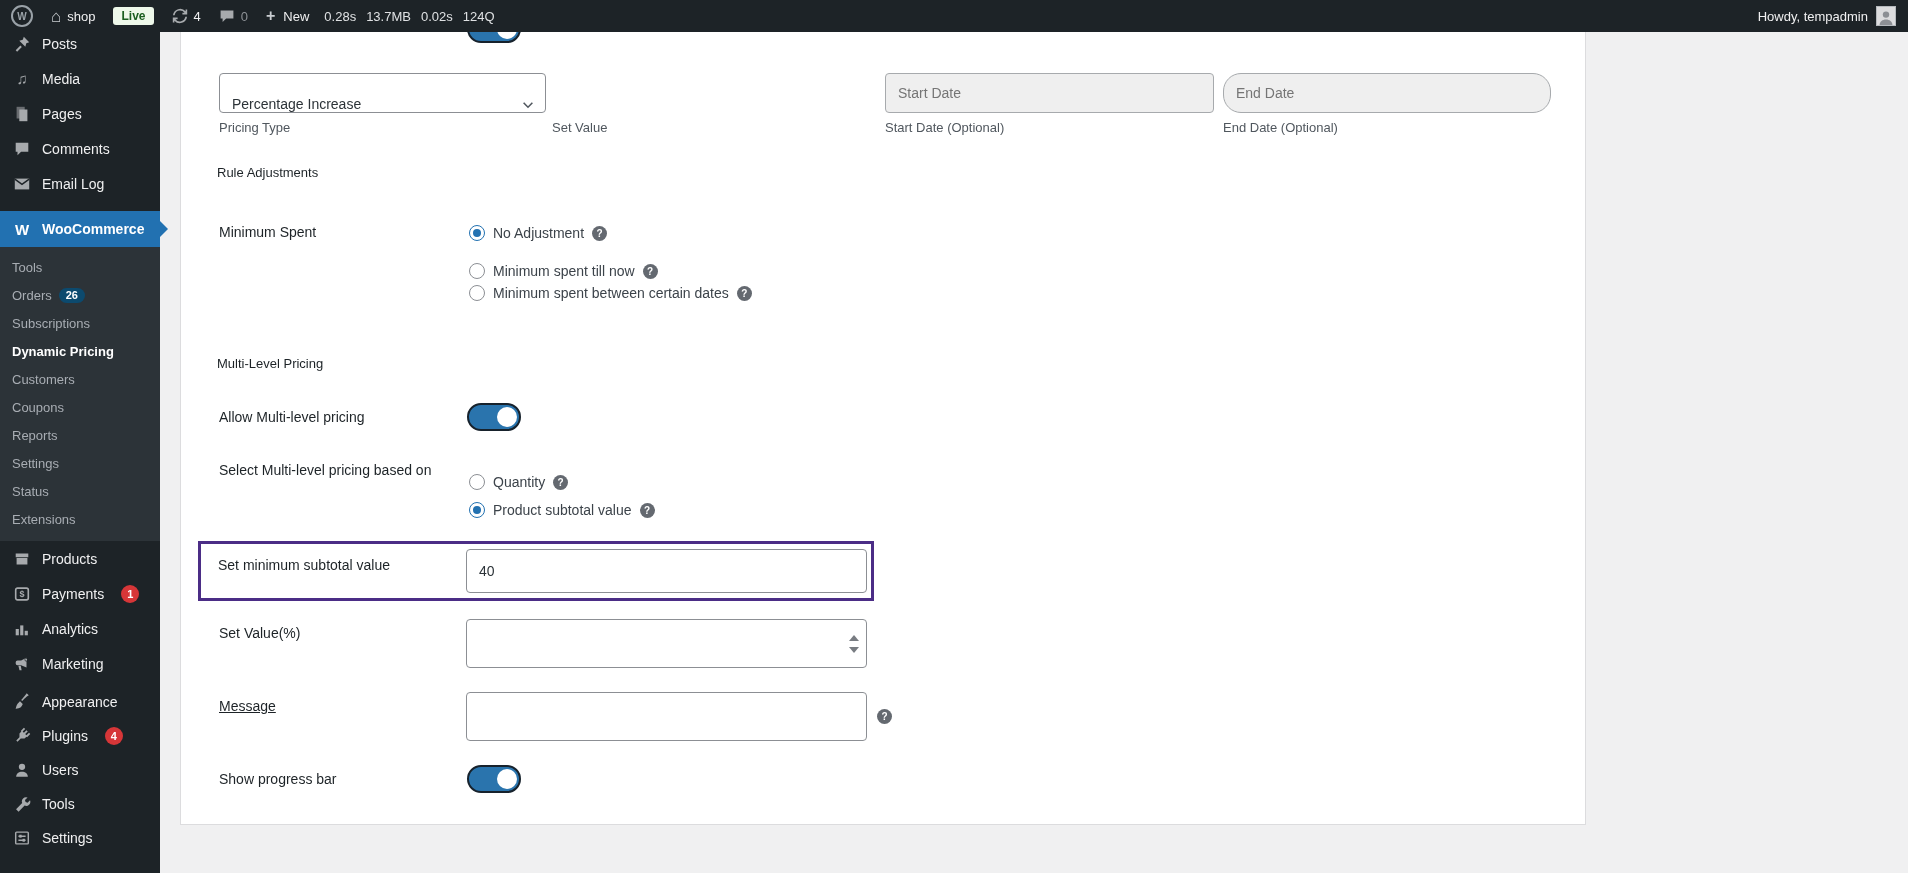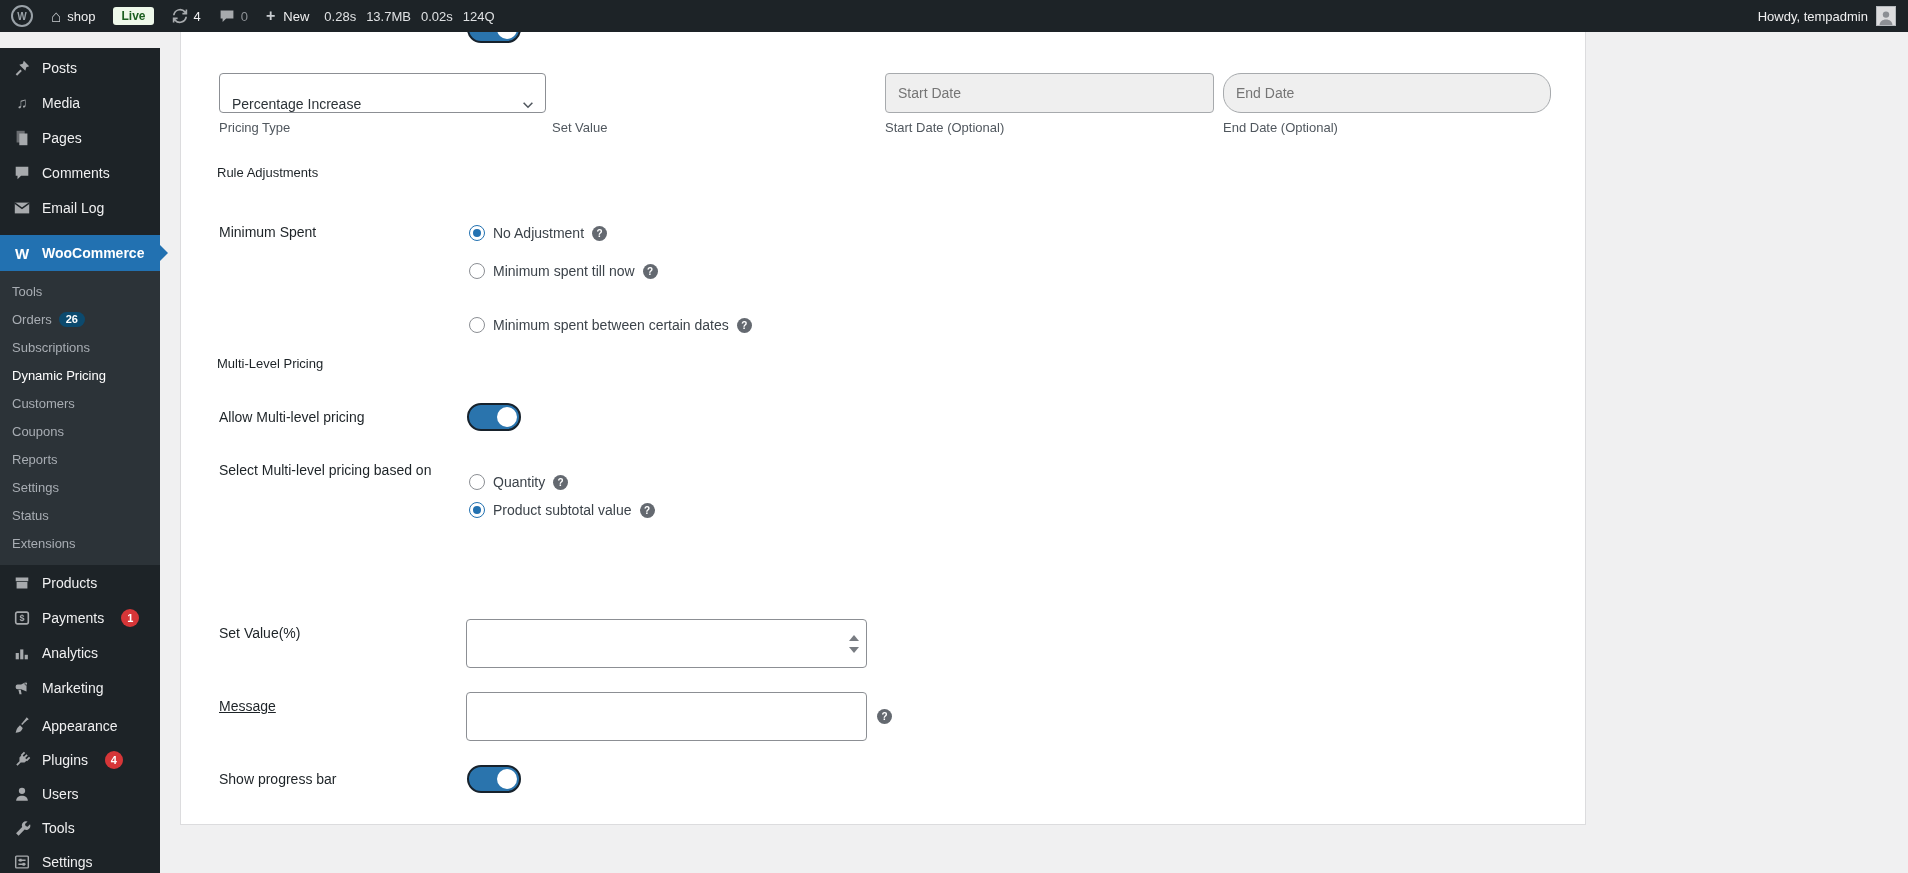--- a/index.html
+++ b/index.html
@@ -24,39 +24,39 @@
   .tb-ico svg{display:block;}
   .dimcount{color:#8d9196;}
   .plusglyph{font-size:16px;font-weight:bold;color:#c8ccd0;line-height:1;margin-right:2px;}
   .qmstats{display:flex;gap:10px;color:#dfe1e3;padding:0 6px;}
   #adminbar .spacer{flex:1;}
   .howdy{color:#f0f0f1;margin-right:8px;}
   .avatar{width:18px;height:18px;background:#dcdcde;border:1px solid #b5b9bd;
     display:flex;align-items:flex-end;justify-content:center;overflow:hidden;margin-right:12px;}
   
   #sidebar{
-    position:absolute;top:48px;left:0;width:160px;bottom:0;background:#1d2327;
+    position:absolute;top:24px;left:0;width:160px;bottom:0;background:#1d2327;
     color:#f0f0f1;font-size:14px;z-index:60;
   }
   .mi{display:flex;align-items:center;height:35px;padding:0 8px 0 12px;gap:10px;cursor:pointer;}
   .mi .ico{width:20px;display:flex;justify-content:center;color:#a7aaad;flex:none;}
   .mi .ico svg{display:block;}
   .mi34{height:34px;}
   .sep{height:10px;}
   .sep2{height:4px;}
   .mi.woo-active{background:#2271b1;height:36px;position:relative;color:#fff;font-weight:bold;}
   .mi.woo-active .ico{color:#fff;font-weight:800;font-size:15px;}
   .mi.woo-active::after{
     content:"";position:absolute;right:-8px;top:50%;margin-top:-8px;
     border:8px solid transparent;border-left-color:#2271b1;border-right-width:0;
   }
   .submenu{background:#2c3338;padding:6px 0 8px 0;}
   .smi{display:flex;align-items:center;height:28px;padding:0 8px 0 12px;
     font-size:13px;color:#a8adb3;cursor:pointer;}
-  .smi.current{color:#fff;font-weight:normal;}
+  .smi.current{color:#fff;font-weight:bold;}
   .badge-pill{background:#0c4a6e;color:#fff;font-size:11px;font-weight:bold;
     border-radius:10px;padding:2px 7px;margin-left:7px;line-height:1;}
   .badge-round{background:#d63638;color:#fff;font-size:11px;font-weight:bold;
     border-radius:50%;width:18px;height:18px;line-height:18px;text-align:center;margin-left:7px;}
   
   #content{position:absolute;left:160px;top:32px;right:0;bottom:0;background:#f0f0f1;}
   #card{position:absolute;left:20px;top:0;width:1406px;height:793px;background:#fff;
     border:1px solid #dcdcde;border-top:none;overflow:hidden;box-sizing:border-box;}
   .abs{position:absolute;}
   .field{position:absolute;height:40px;border:1px solid #8c8f94;border-radius:4px;
@@ -336,21 +336,21 @@
     <div class="radio-row" style="left:288px;top:192px;">
       <span class="radio sel"></span>
       <span class="rlabel">No Adjustment</span>
       <span class="help">?</span>
     </div>
     <div class="radio-row" style="left:288px;top:230px;">
       <span class="radio"></span>
       <span class="rlabel">Minimum spent till now</span>
       <span class="help">?</span>
     </div>
-    <div class="radio-row" style="left:288px;top:284px;">
+    <div class="radio-row" style="left:288px;top:252px;">
       <span class="radio"></span>
       <span class="rlabel">Minimum spent between certain dates</span>
       <span class="help">?</span>
     </div>
 
     <div class="h2" style="left:36px;top:324px;">Multi-Level Pricing</div>
 
     <div class="rowlabel" style="left:38px;top:377px;">Allow Multi-level pricing</div>
     <div class="toggle" style="left:286px;top:371px;">
         <span class="knob"></span>
@@ -361,20 +361,24 @@
       <span class="radio"></span>
       <span class="rlabel">Quantity</span>
       <span class="help">?</span>
     </div>
     <div class="radio-row" style="left:288px;top:469px;">
       <span class="radio sel"></span>
       <span class="rlabel">Product subtotal value</span>
       <span class="help">?</span>
     </div>
 
+    <div class="hlbox" style="left:17px;top:509px;width:676px;height:60px;">
+      <div class="rowlabel" style="left:17px;top:13px;">Set minimum subtotal value</div>
+      <input class="txt" style="left: 265px; top: 5px; width: 401px; height: 44px;" value="40">
+    </div>
 
     <div class="rowlabel" style="left:38px;top:593px;">Set Value(%)</div>
     <div class="field" style="left:285px;top:587px;width:401px;height:49px;">
       <div class="spin">
         <div class="up"></div>
         <div class="dn"></div>
       </div>
     </div>
 
     <div class="rowlabel" style="left:38px;top:666px;text-decoration:underline;">Message</div>

